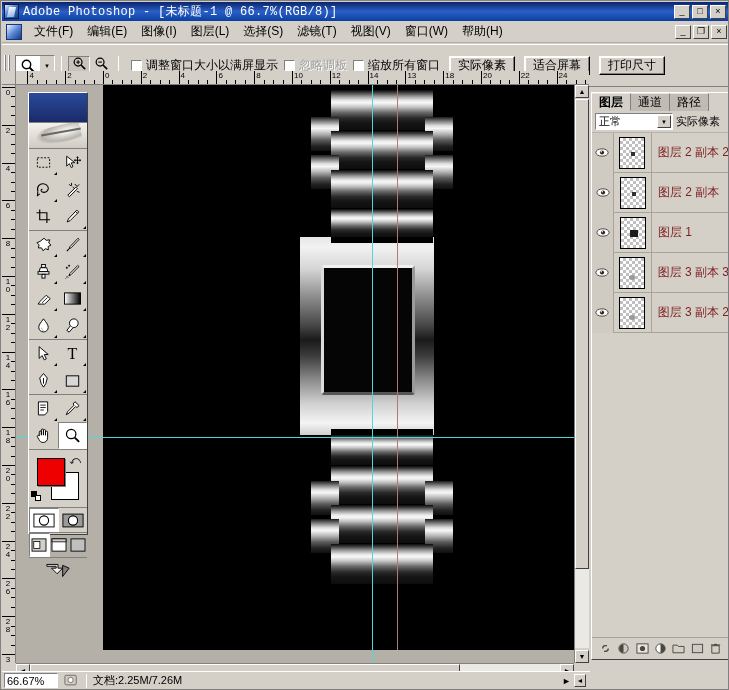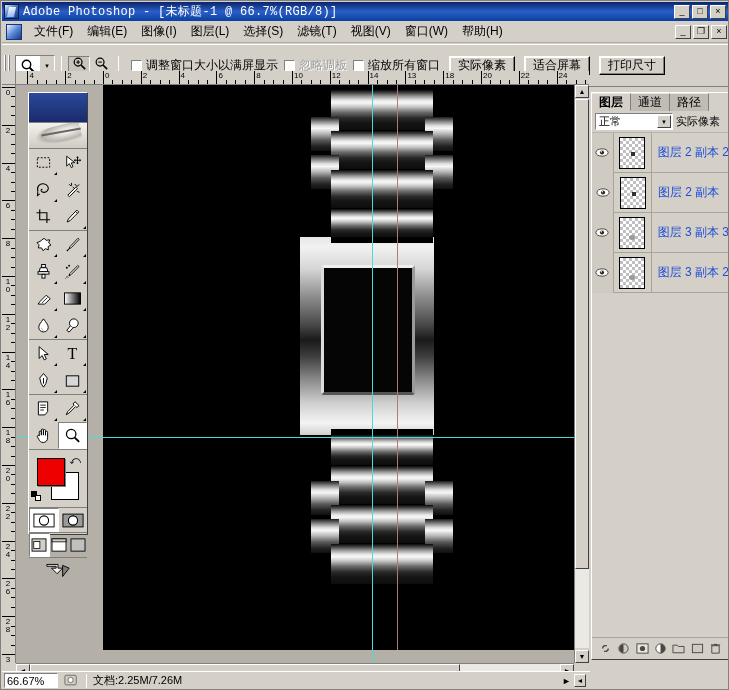--- a/index.html
+++ b/index.html
@@ -329,21 +329,21 @@
     background-image:
       linear-gradient(45deg,#c0c0c0 25%,transparent 25%,transparent 75%,#c0c0c0 75%),
       linear-gradient(45deg,#c0c0c0 25%,transparent 25%,transparent 75%,#c0c0c0 75%);
     background-size:6px 6px; background-position:0 0,3px 3px;
     background-color:#ffffff; position:relative; overflow:hidden;
   }
   .thumb.solid {
     background-image:none; background-color:#000000;
   }
   .thumb .blob { position:absolute; }
-  .lname { font-size:12px; color:#1d4ed8; padding-left:6px; white-space:nowrap; }
+  .lname { font-size:12px; color:#7f1d1d; padding-left:6px; white-space:nowrap; }
   .lname.bg { font-style:italic; }
   .pal-footer {
     position:absolute; left:0; bottom:0; width:100%; height:22px;
     background:#d4d0c8; border-top:1px solid #a8a49c;
     display:flex; align-items:center; justify-content:space-around; padding:0 4px;
   }
   .foot-ic { width:17px;height:17px;display:flex;align-items:center;justify-content:center;}
 
   
   .watermark {
@@ -969,20 +969,35 @@
         <div class="layer-row">
           <div class="eye-cell">
             <svg width="14" height="11" viewBox="0 0 16 12">
               <ellipse cx="8" cy="6" rx="7" ry="4.2" fill="#fff" stroke="#3a3630" stroke-width="1"></ellipse>
               <circle cx="8" cy="6" r="2.4" fill="#2a2620"></circle>
               <circle cx="7.2" cy="5.2" r=".8" fill="#fff"></circle>
             </svg>
           </div>
           <div class="thumb-cell">
             <div class="thumb">
+              <span class="blob" style="left:9px;top:12px;width:8px;height:7px;background:#1a1a1a;"></span>
+            </div>
+          </div>
+          <div class="lname">图层 1</div>
+        </div>
+        <div class="layer-row">
+          <div class="eye-cell">
+            <svg width="14" height="11" viewBox="0 0 16 12">
+              <ellipse cx="8" cy="6" rx="7" ry="4.2" fill="#fff" stroke="#3a3630" stroke-width="1"></ellipse>
+              <circle cx="8" cy="6" r="2.4" fill="#2a2620"></circle>
+              <circle cx="7.2" cy="5.2" r=".8" fill="#fff"></circle>
+            </svg>
+          </div>
+          <div class="thumb-cell">
+            <div class="thumb">
               <span class="blob" style="left:9px;top:17px;width:6px;height:5px;background:#9a9a9a;border-radius:50%;"></span>
             </div>
           </div>
           <div class="lname">图层 3 副本 3</div>
         </div>
         <div class="layer-row">
           <div class="eye-cell">
             <svg width="14" height="11" viewBox="0 0 16 12">
               <ellipse cx="8" cy="6" rx="7" ry="4.2" fill="#fff" stroke="#3a3630" stroke-width="1"></ellipse>
               <circle cx="8" cy="6" r="2.4" fill="#2a2620"></circle>

